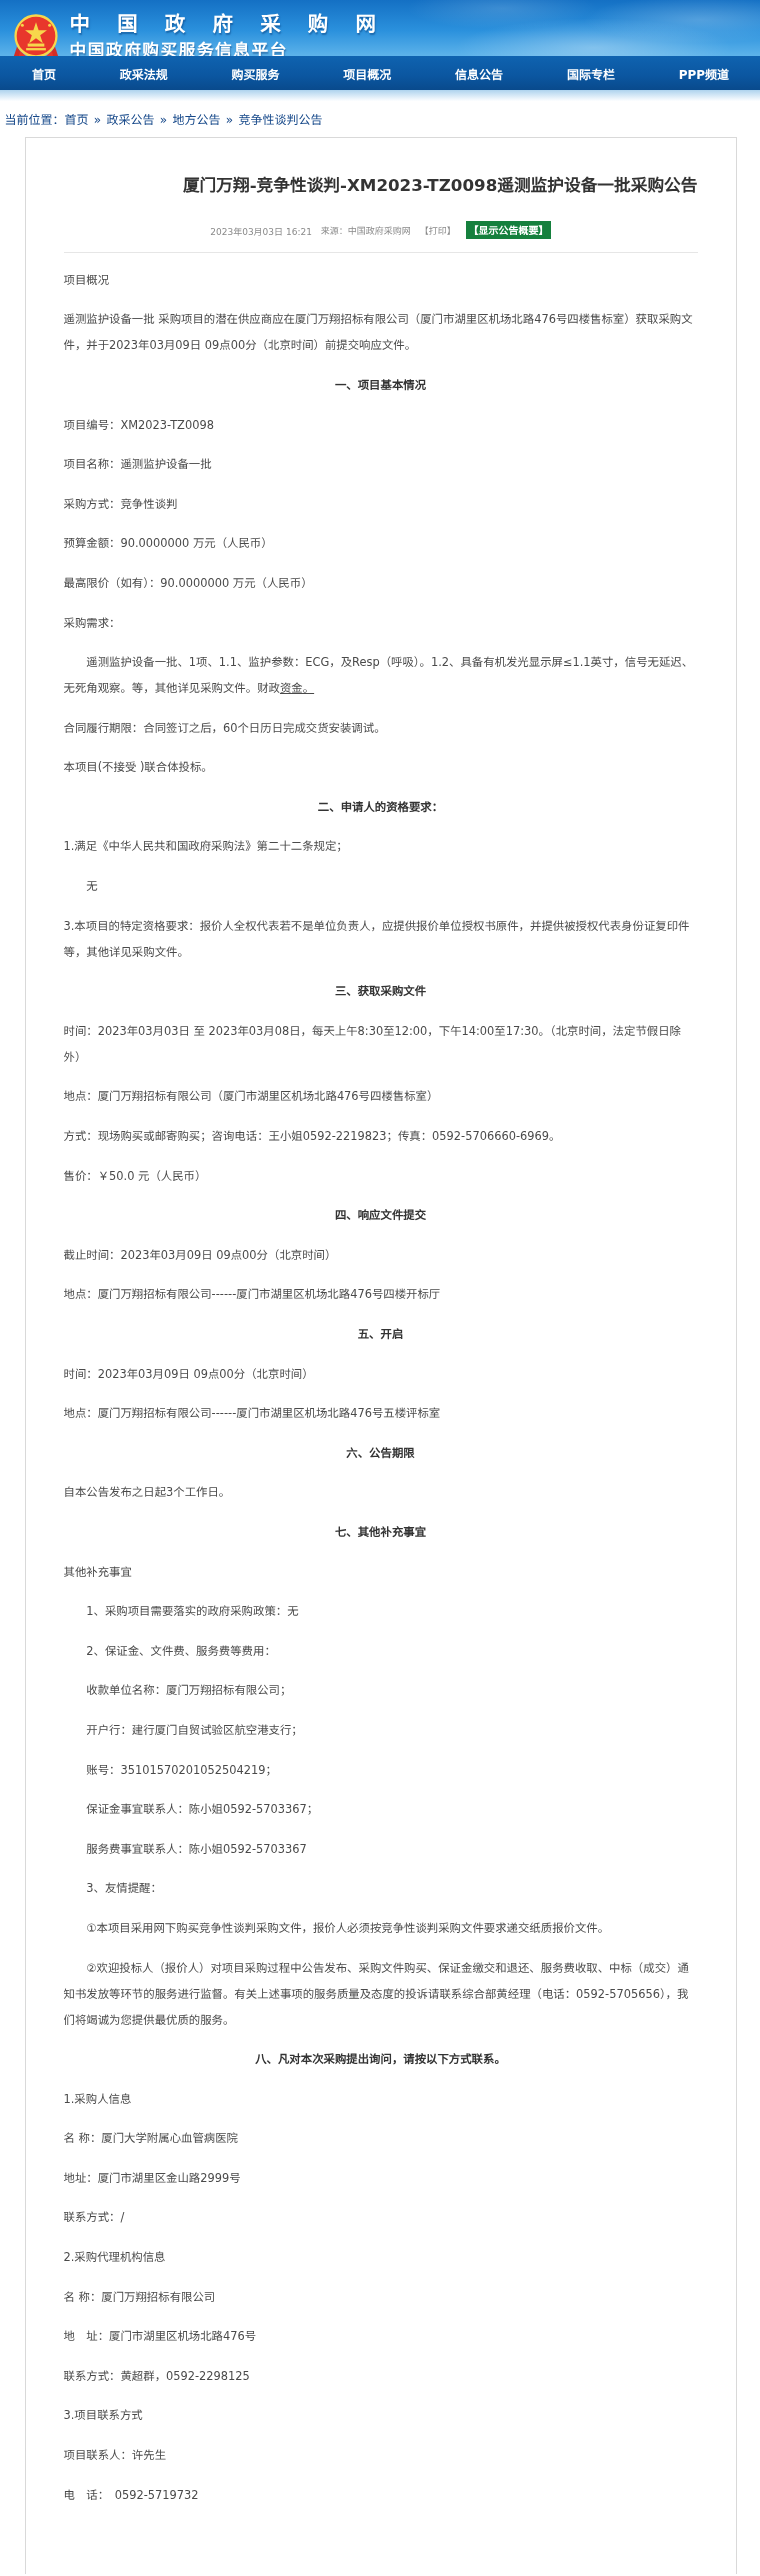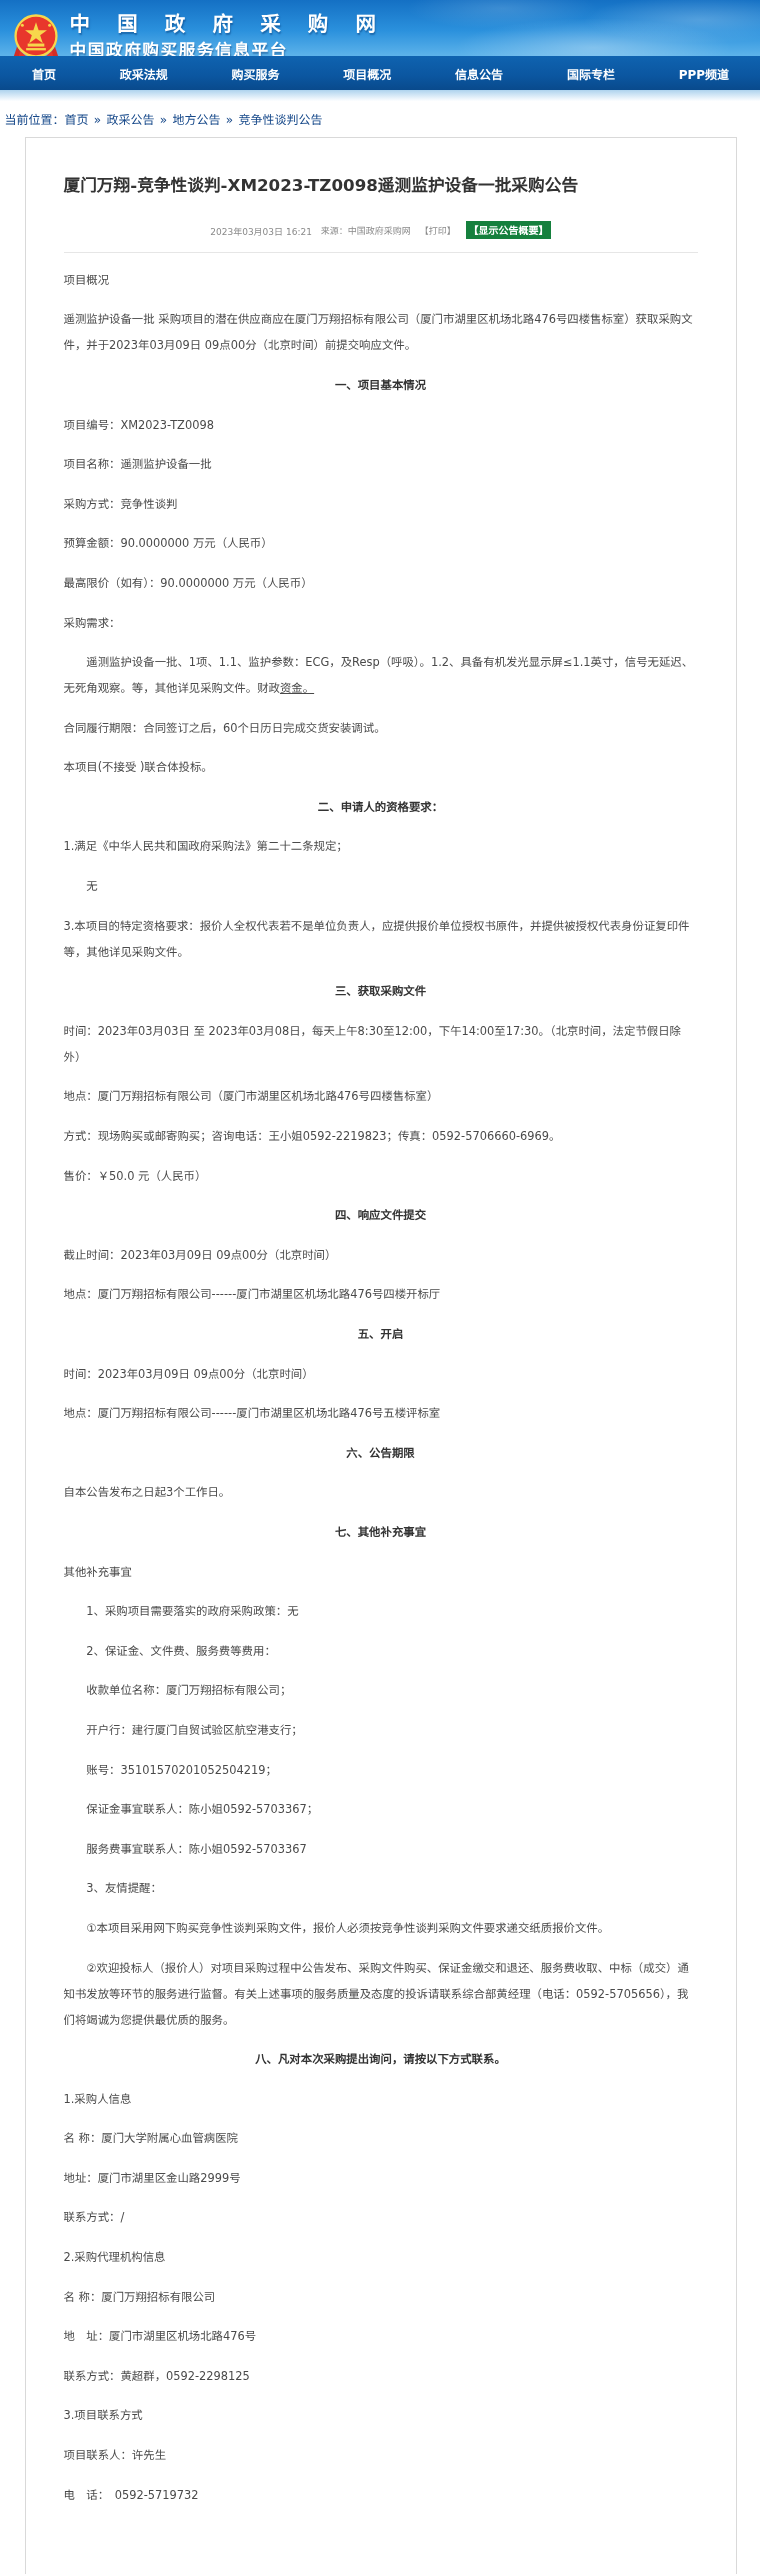--- a/index.html
+++ b/index.html
@@ -59,21 +59,21 @@
   .content-box {
     width: 712px;
     margin: 3px auto 0;
     border: 0.8px solid #d9d9d9;
     border-bottom: 0;
     padding: 27px 38px 53px;
     min-height: 2380px;
     background: #fff;
   }
   .article-title {
-    text-align: left; font-size: 16.7px; color: #333;
+    text-align: right; font-size: 16.7px; color: #333;
     font-weight: bold; margin: 9px 0 23px; line-height: 1.4;
   }
   .article-meta { text-align: center; font-size: 9px; color: #8a8a8a; }
   .meta-print { color: #8a8a8a; text-decoration: none; margin-left: 6px; cursor: pointer; }
   .summary-badge {
     display: inline-block; background: #15803d; color: #fff;
     font-size: 10px; font-weight: bold; padding: 1.5px 2.3px; margin-left: 7.6px; cursor: pointer;
   }
   hr.divider { border: none; border-top: 0.8px solid #e6e6e6; margin: 13.6px 0 4.5px; }
 

